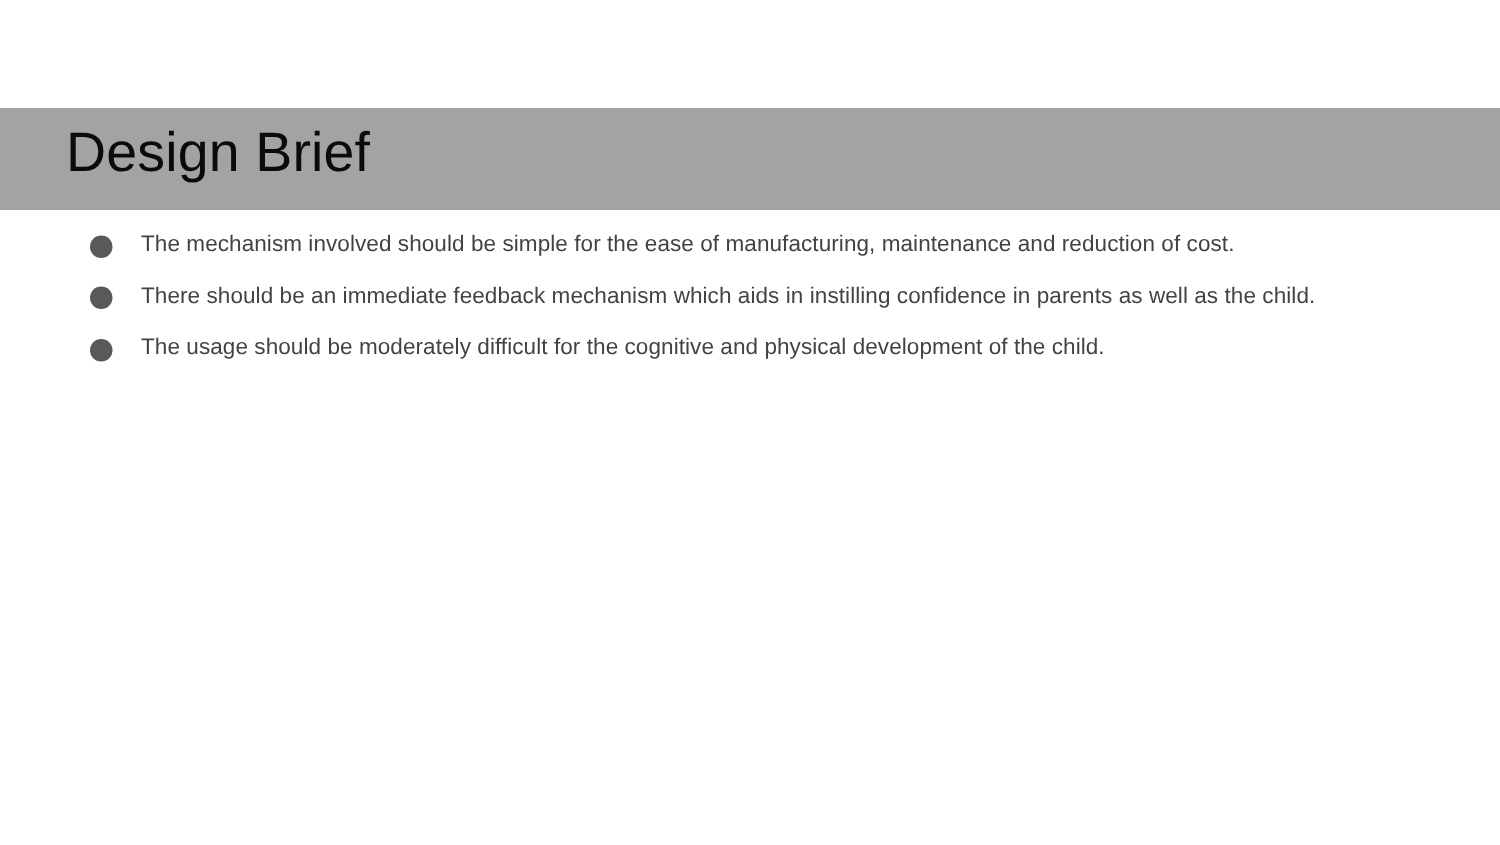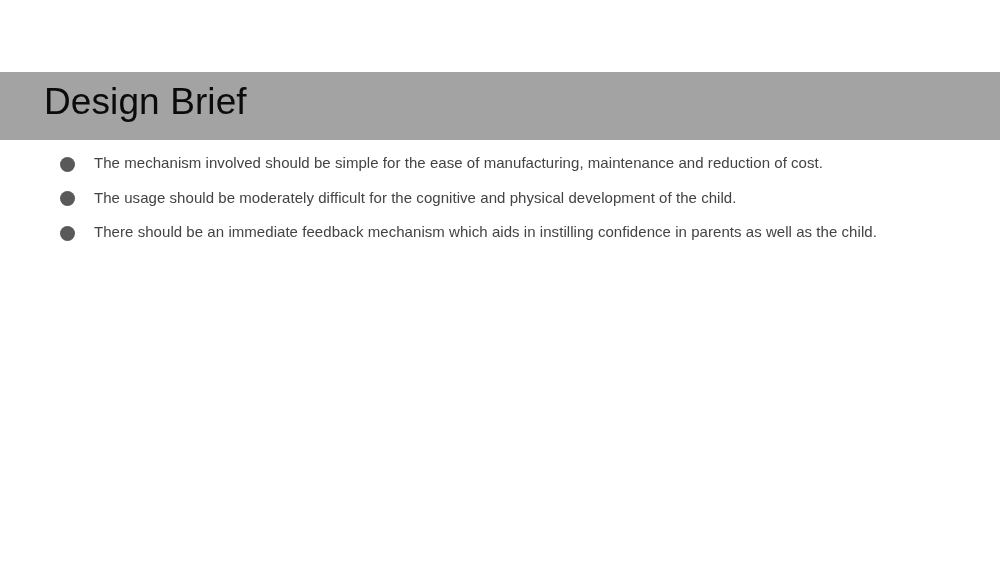--- a/index.html
+++ b/index.html
@@ -84,23 +84,23 @@
 
   <div class="bullet-list">
 
     <div class="bullet-item">
       <span class="bullet-marker"></span>
       <span class="bullet-text">The mechanism involved should be simple for the ease of manufacturing, maintenance and reduction of cost.</span>
     </div>
 
     <div class="bullet-item">
       <span class="bullet-marker"></span>
-      <span class="bullet-text">The usage should be moderately difficult for the cognitive and physical development of the child.</span>
+      <span class="bullet-text">There should be an immediate feedback mechanism which aids in instilling confidence in parents as well as the child.</span>
     </div>
 
     <div class="bullet-item">
       <span class="bullet-marker"></span>
-      <span class="bullet-text">There should be an immediate feedback mechanism which aids in instilling confidence in parents as well as the child.</span>
+      <span class="bullet-text">The usage should be moderately difficult for the cognitive and physical development of the child.</span>
     </div>
 
   </div>
 
 </div>
 
 </body></html>

